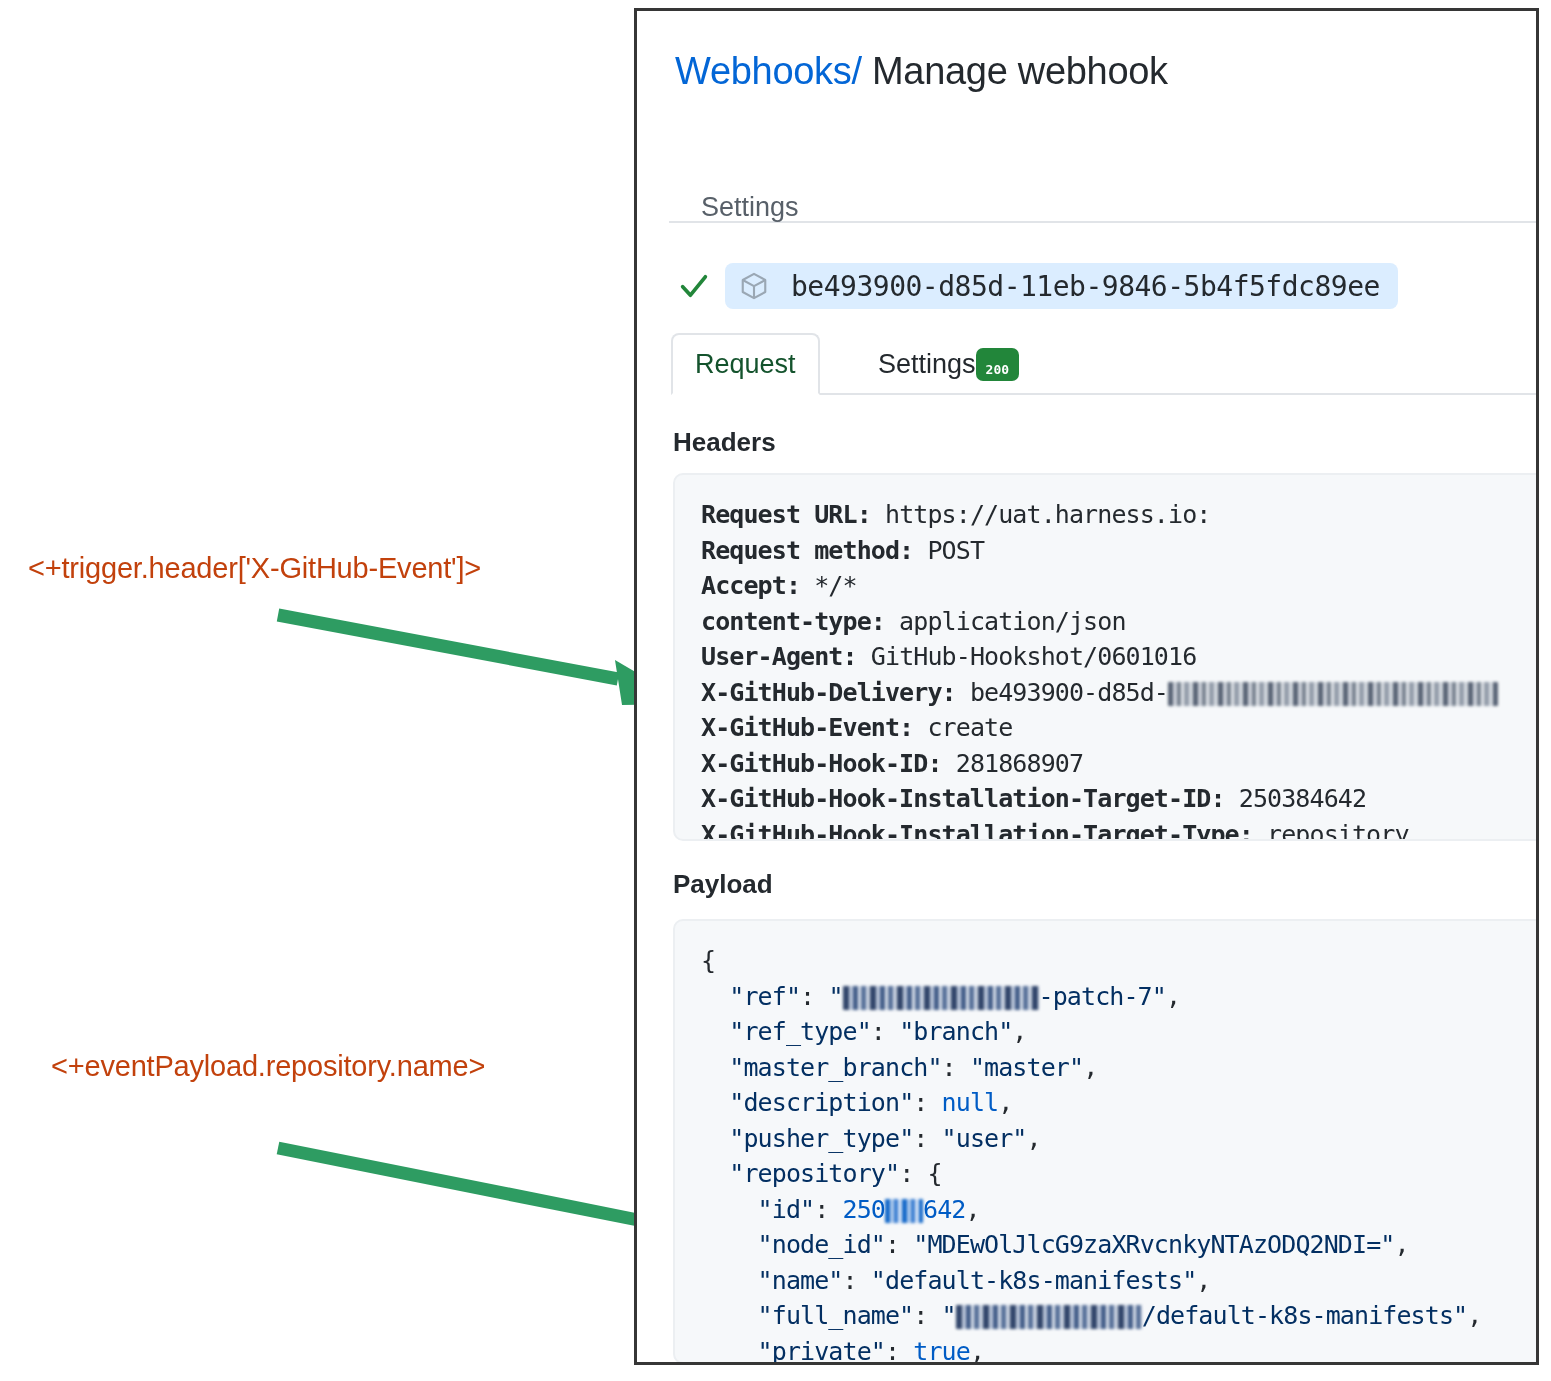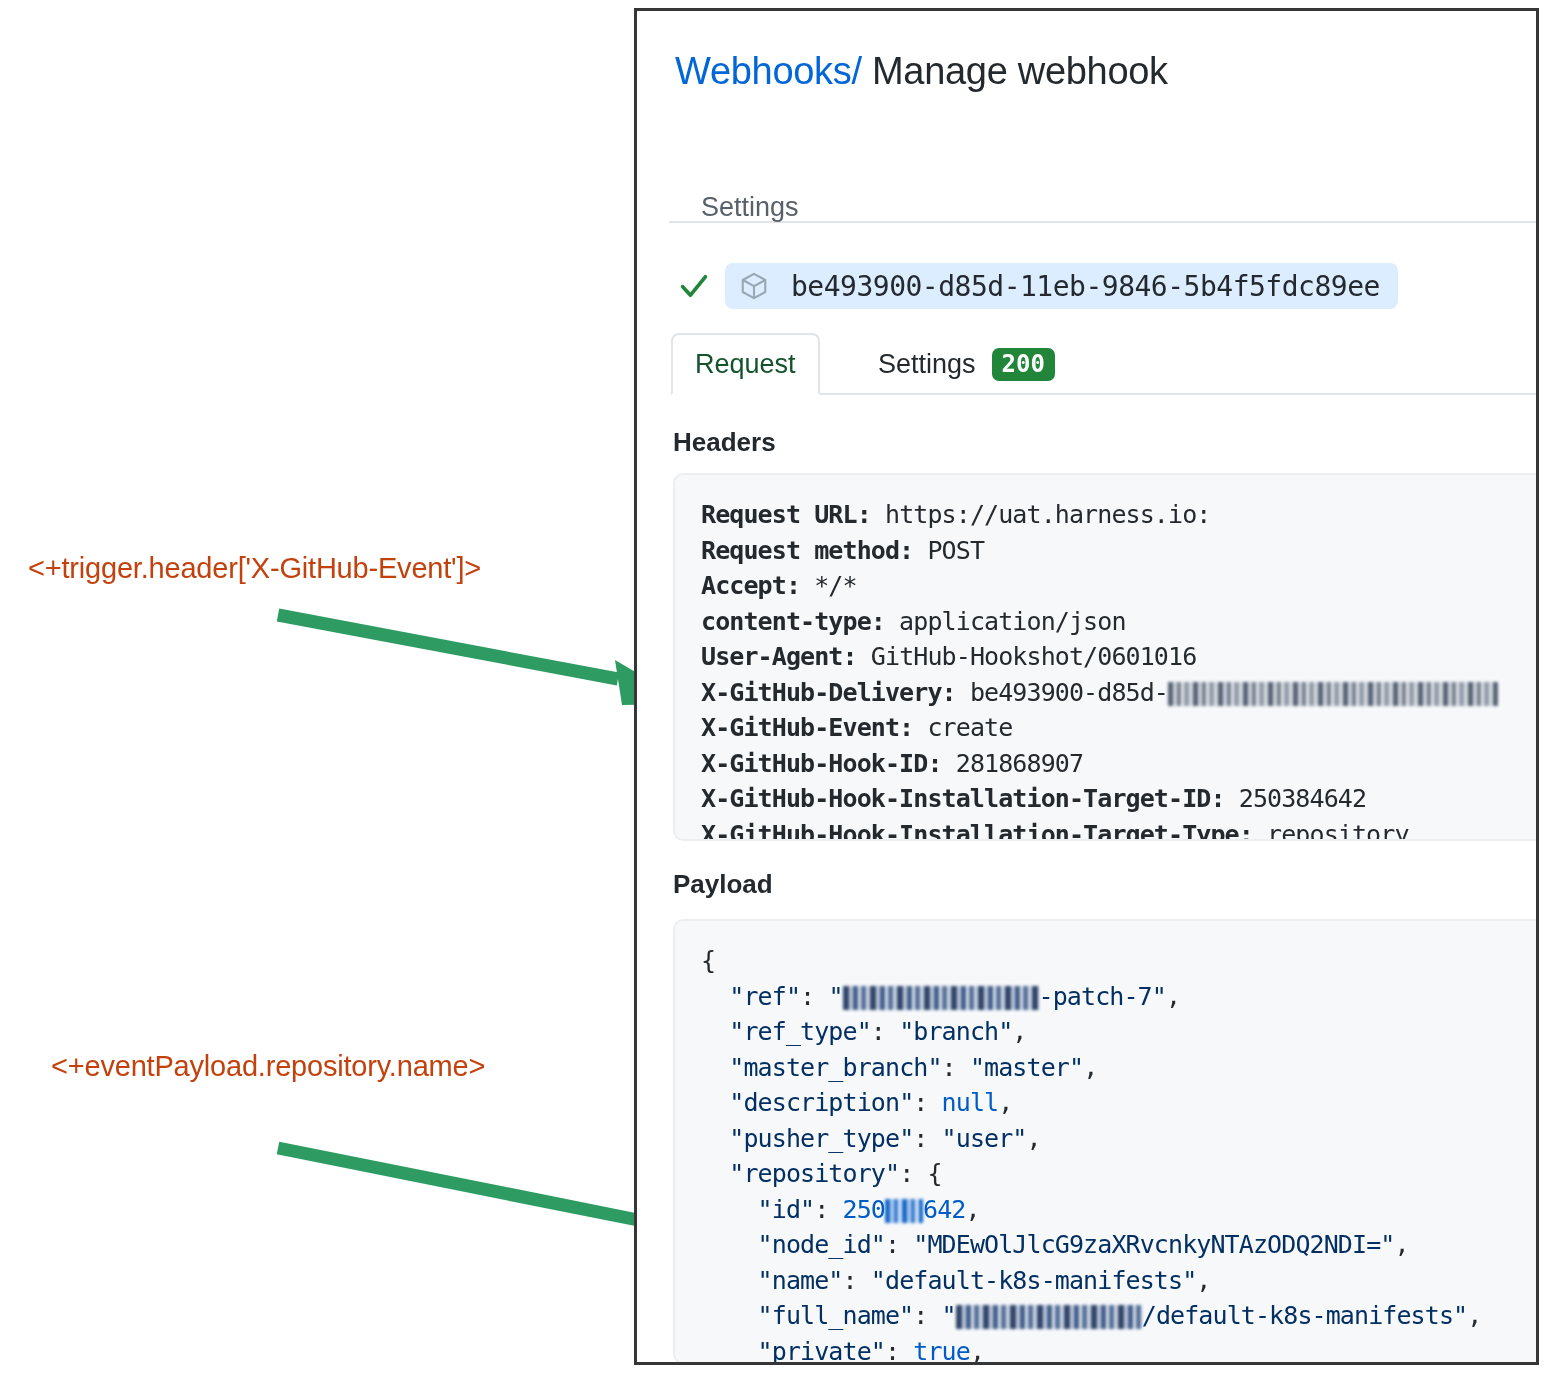--- a/index.html
+++ b/index.html
@@ -168,28 +168,27 @@
   .subtab.active {
     left: 0px;
     background: #ffffff;
     border: 2px solid #e1e4e8;
     border-bottom: 2px solid #ffffff;
     border-radius: 8px 8px 0 0;
   }
   .subtab.inactive { left: 185px; color: #24292e; }
   .status-badge {
     display: inline-block;
-    margin-left: 16px;
     background: #22863a;
     color: #ffffff;
     font-family: "DejaVu Sans Mono", monospace;
-    font-size: 24px;
+    font-size: 13px;
     font-weight: bold;
     border-radius: 7px;
-    padding: 4px 10px 5px;
+    padding: 15px 10px 5px;
     line-height: 1;
   }
 
   
   .section-title {
     position: absolute;
     left: 36px;
     font-size: 26px;
     font-weight: bold;
     color: #24292e;

